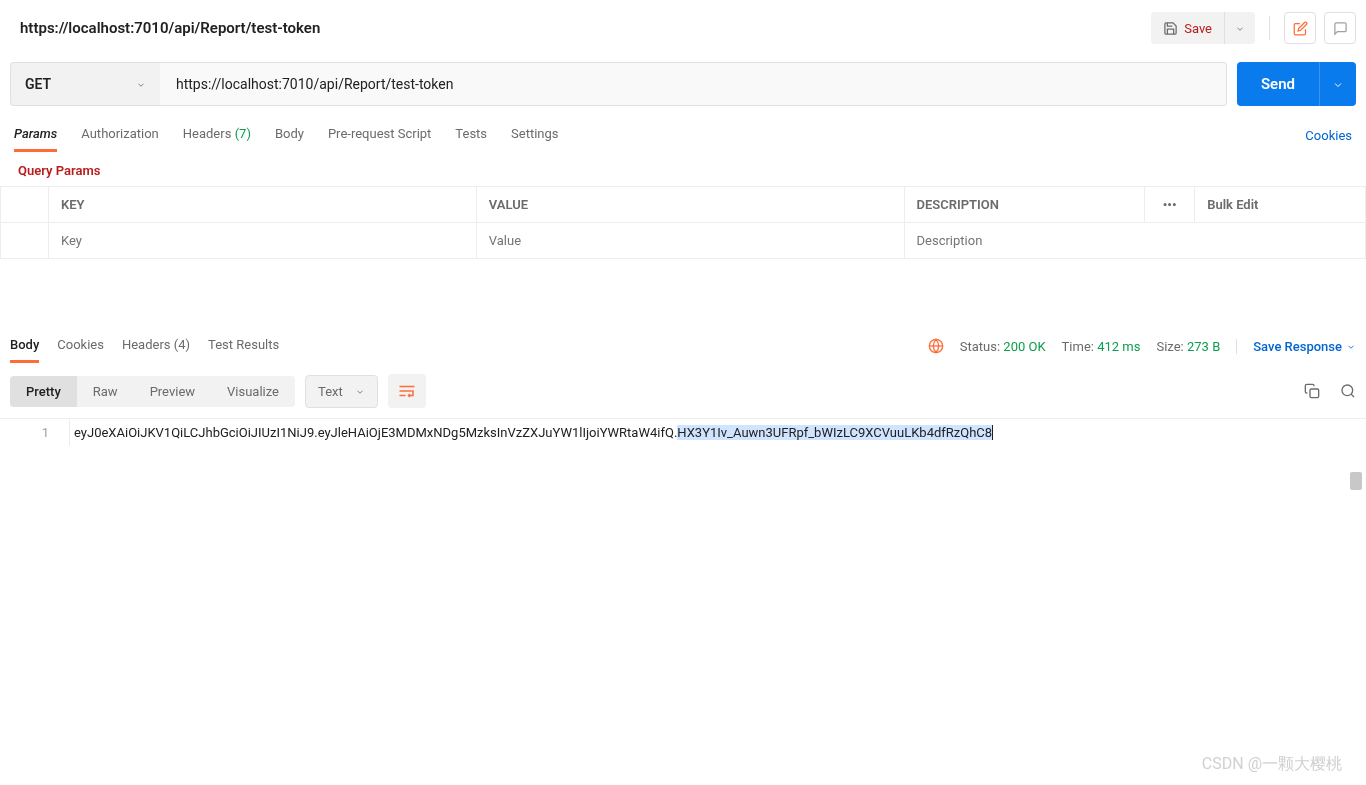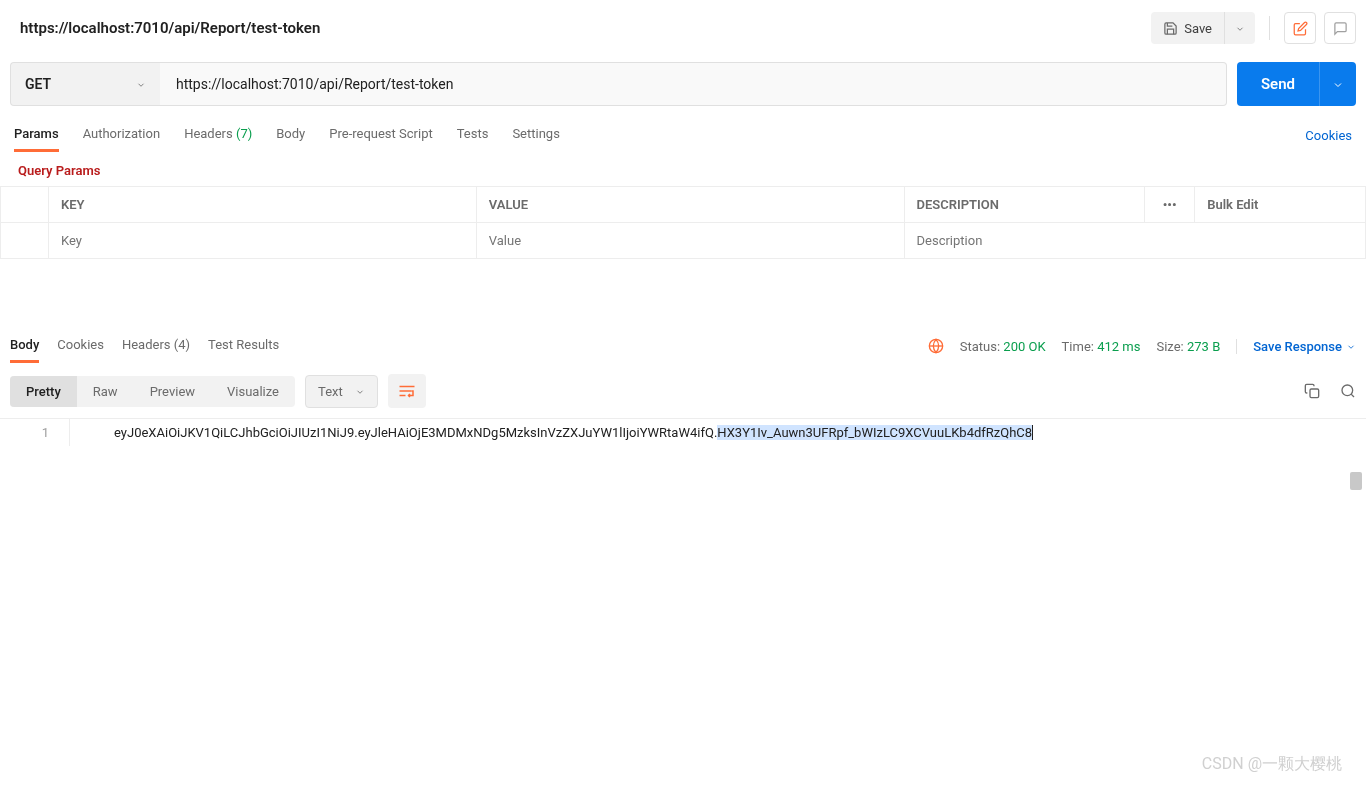--- a/index.html
+++ b/index.html
@@ -42,21 +42,21 @@
     .save-btn {
       display: flex;
       align-items: center;
       gap: 6px;
       padding: 0 12px;
       height: 100%;
       border: none;
       background: transparent;
       cursor: pointer;
       font-size: 13px;
-      color: #404040;
+      color: #b91c1c;
     }
     .save-btn-caret {
       padding: 0 10px;
       height: 100%;
       display: flex;
       align-items: center;
       border: none;
       background: transparent;
       cursor: pointer;
       border-left: 1px solid #e0e0e0;
@@ -153,20 +153,21 @@
       padding: 8px 0;
       font-size: 13px;
       color: #6b6b6b;
       cursor: pointer;
       border-bottom: 3px solid transparent;
     }
     .tab.active {
       color: #212121;
       font-weight: 500;
       border-bottom-color: #ff6c37;
+      font-style: italic;
     }
     .tab .count {
       color: #0a9e4e;
     }
     .cookies-link {
       margin-left: auto;
       color: #0265d2;
       font-size: 13px;
       cursor: pointer;
     }
@@ -325,21 +326,20 @@
       text-align: right;
       padding: 6px 20px 6px 0;
       color: #a0a0a0;
       border-right: 1px solid #ededed;
     }
     .code-line {
       padding: 6px 4px;
       white-space: nowrap;
       overflow: hidden;
       flex: 1;
-      margin-left: 40px;
     }
     .code-line .highlighted {
       background: #d0e4ff;
     }
     .cursor-mark {
       border-right: 1px solid #212121;
     }
     .watermark {
       position: absolute;
       bottom: 10px;

